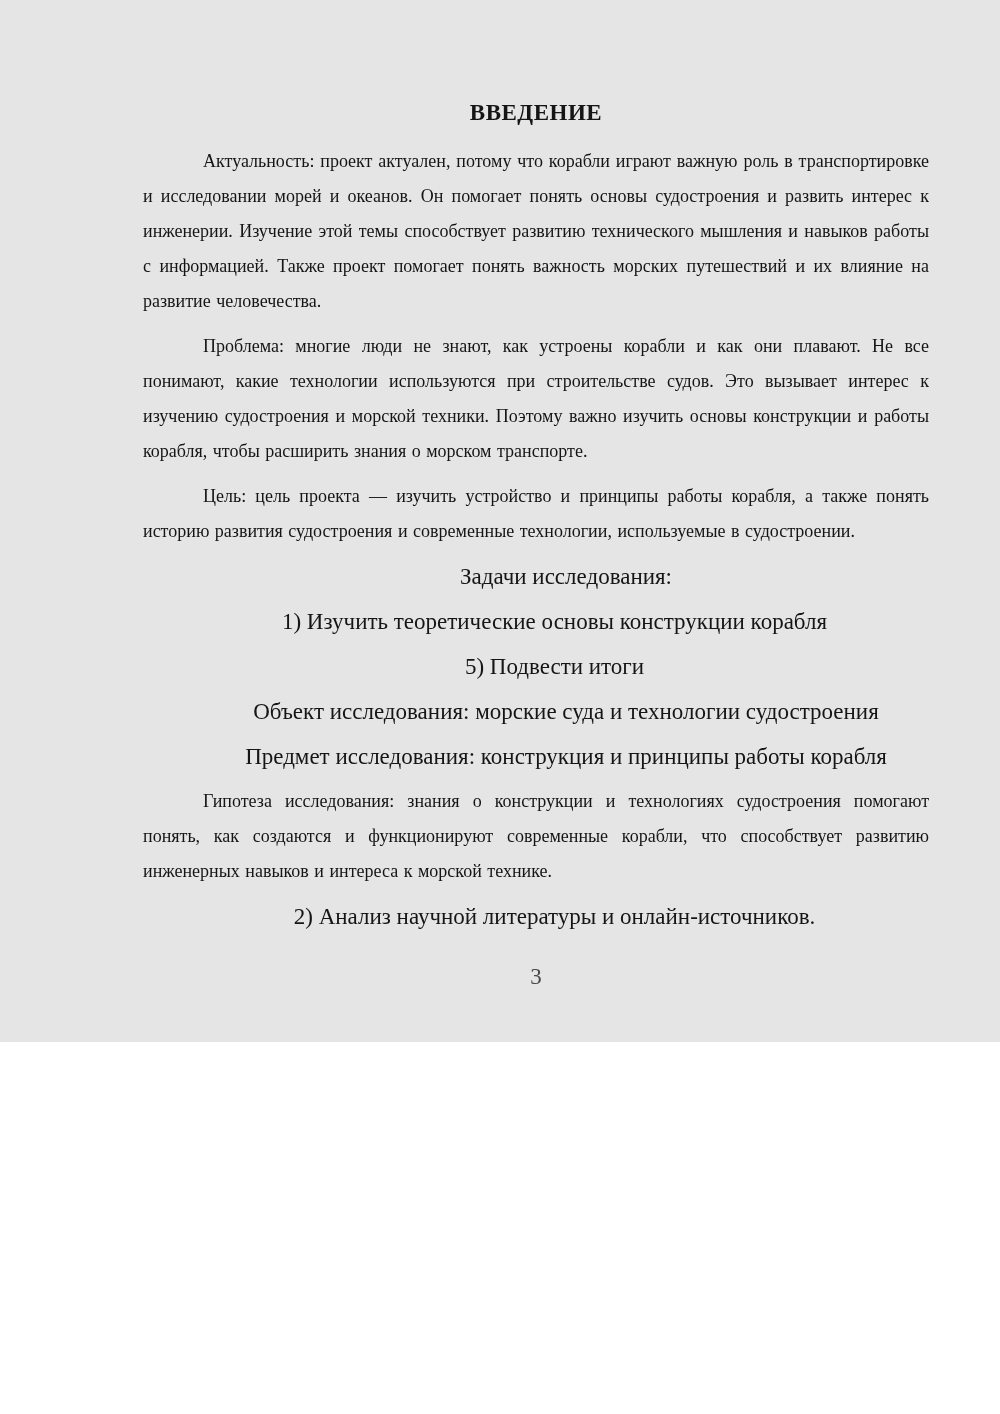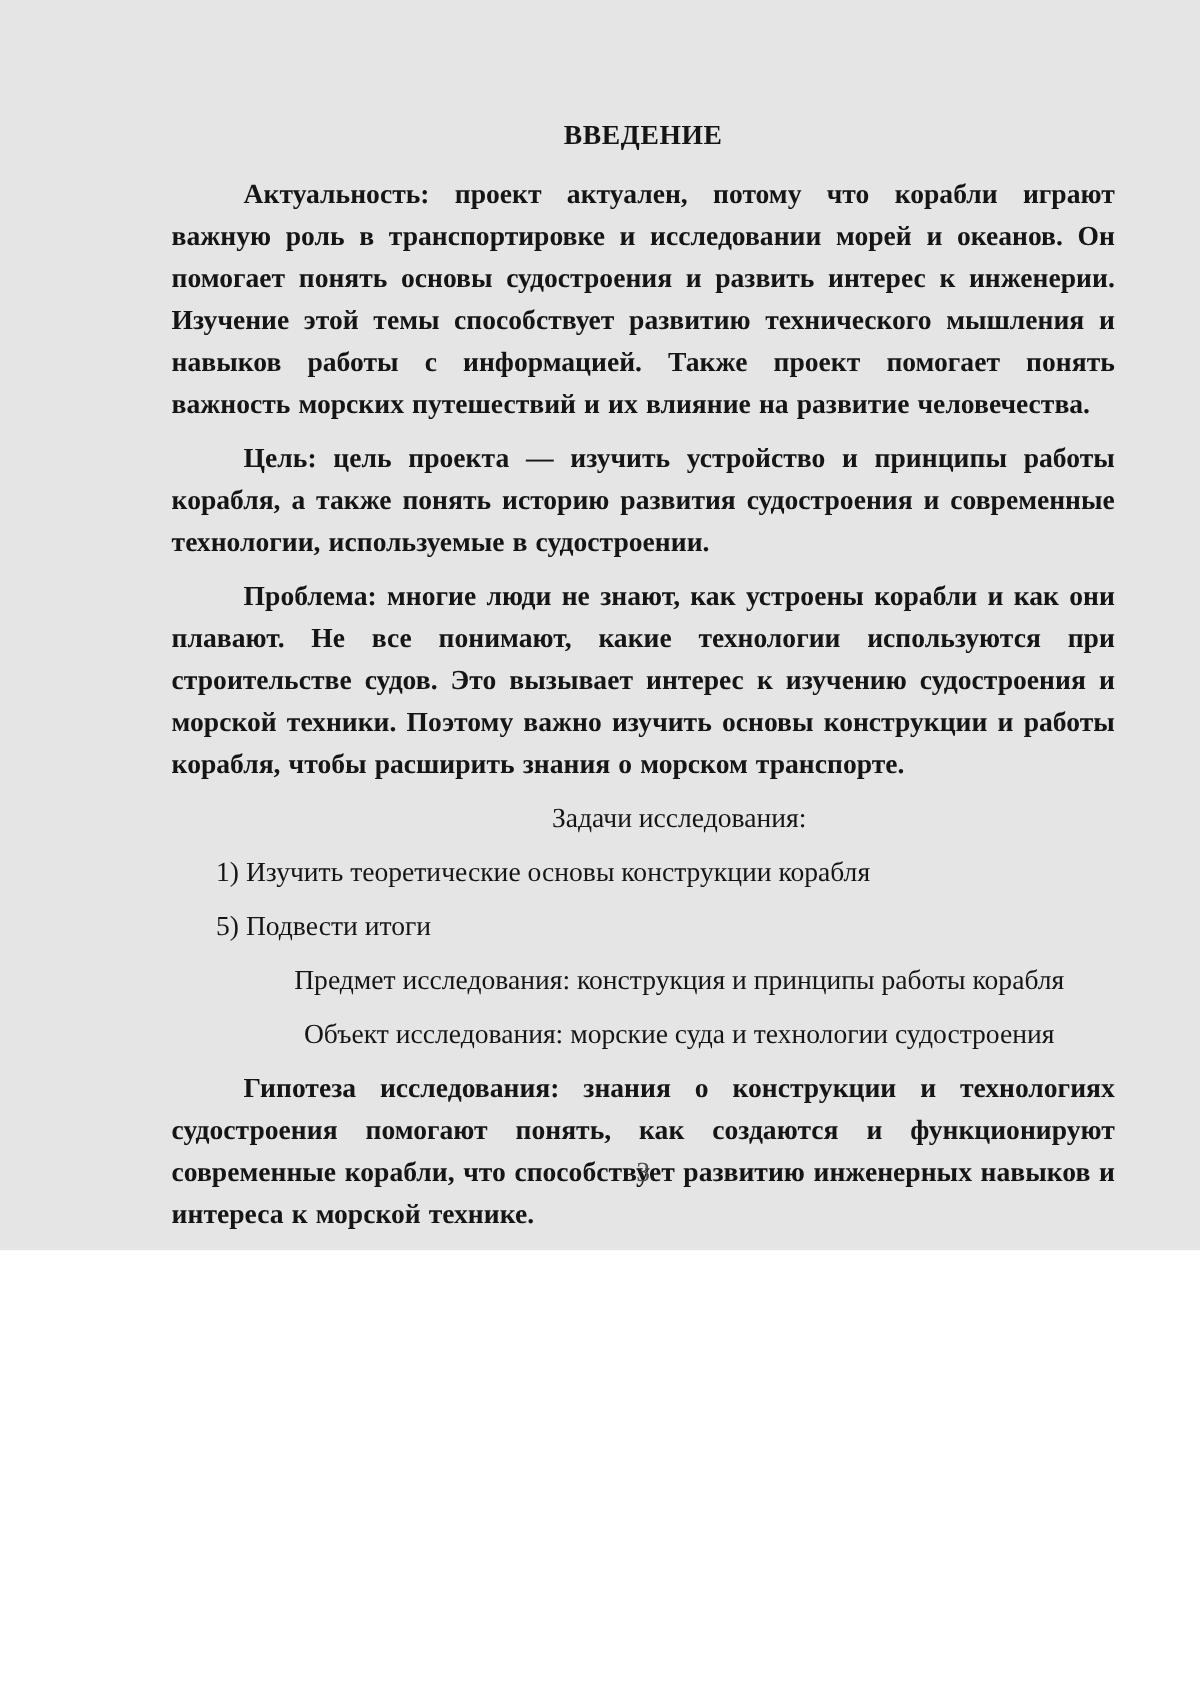--- a/index.html
+++ b/index.html
@@ -20,39 +20,38 @@
   }
   .doc-title {
     font-size: 23px;
     font-weight: bold;
     line-height: 35px;
     text-align: center;
     letter-spacing: 0.5px;
     margin: 0 0 14px 0;
   }
   p.body-par {
-    font-size: 23px;
+    font-size: 18px;
     line-height: 35px;
     text-align: justify;
     text-indent: 60px;
     margin: 0 0 10px 0;
     word-spacing: 1px;
-    font-weight: bold;
   }
   p.single-line {
     font-size: 23px;
     line-height: 35px;
     text-align: center;
     text-indent: 60px;
     margin: 0 0 10px 0;
   }
   p.list-item {
     font-size: 23px;
     line-height: 35px;
-    text-align: left;
+    text-align: center;
     text-indent: 0;
     padding-left: 37px;
     margin: 0 0 10px 0;
   }
   .page-number {
     position: absolute;
     left: 143px;
     width: 786px;
     bottom: 48px;
     text-align: center;
@@ -63,34 +62,34 @@
 </style>
 </head>
 <body>
 
 <div class="page">
 
   <h1 class="doc-title">ВВЕДЕНИЕ</h1>
 
   <p class="body-par">Актуальность: проект актуален, потому что корабли играют важную роль в транспортировке и исследовании морей и океанов. Он помогает понять основы судостроения и развить интерес к инженерии. Изучение этой темы способствует развитию технического мышления и навыков работы с информацией. Также проект помогает понять важность морских путешествий и их влияние на развитие человечества.</p>
 
+  <p class="body-par">Проблема: многие люди не знают, как устроены корабли и как они плавают. Не все понимают, какие технологии используются при строительстве судов. Это вызывает интерес к изучению судостроения и морской техники. Поэтому важно изучить основы конструкции и работы корабля, чтобы расширить знания о морском транспорте.</p>
+
   <p class="body-par">Цель: цель проекта — изучить устройство и принципы работы корабля, а также понять историю развития судостроения и современные технологии, используемые в судостроении.</p>
-
-  <p class="body-par">Проблема: многие люди не знают, как устроены корабли и как они плавают. Не все понимают, какие технологии используются при строительстве судов. Это вызывает интерес к изучению судостроения и морской техники. Поэтому важно изучить основы конструкции и работы корабля, чтобы расширить знания о морском транспорте.</p>
 
   <p class="single-line">Задачи исследования:</p>
 
   <div>
     <p class="list-item">1) Изучить теоретические основы конструкции корабля</p>
     <p class="list-item">5) Подвести итоги</p>
   </div>
 
+  <p class="single-line">Объект исследования: морские суда и технологии судостроения</p>
+
   <p class="single-line">Предмет исследования: конструкция и принципы работы корабля</p>
-
-  <p class="single-line">Объект исследования: морские суда и технологии судостроения</p>
 
   <p class="body-par">Гипотеза исследования: знания о конструкции и технологиях судостроения помогают понять, как создаются и функционируют современные корабли, что способствует развитию инженерных навыков и интереса к морской технике.</p>
 
 
   <div>
     <p class="list-item">2) Анализ научной литературы и онлайн-источников.</p>
   </div>
 
   <div class="page-number">3</div>
 

